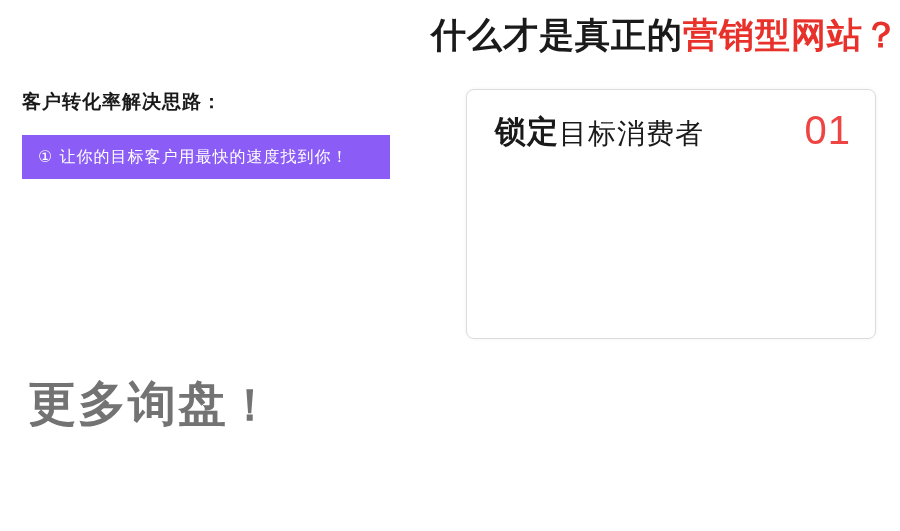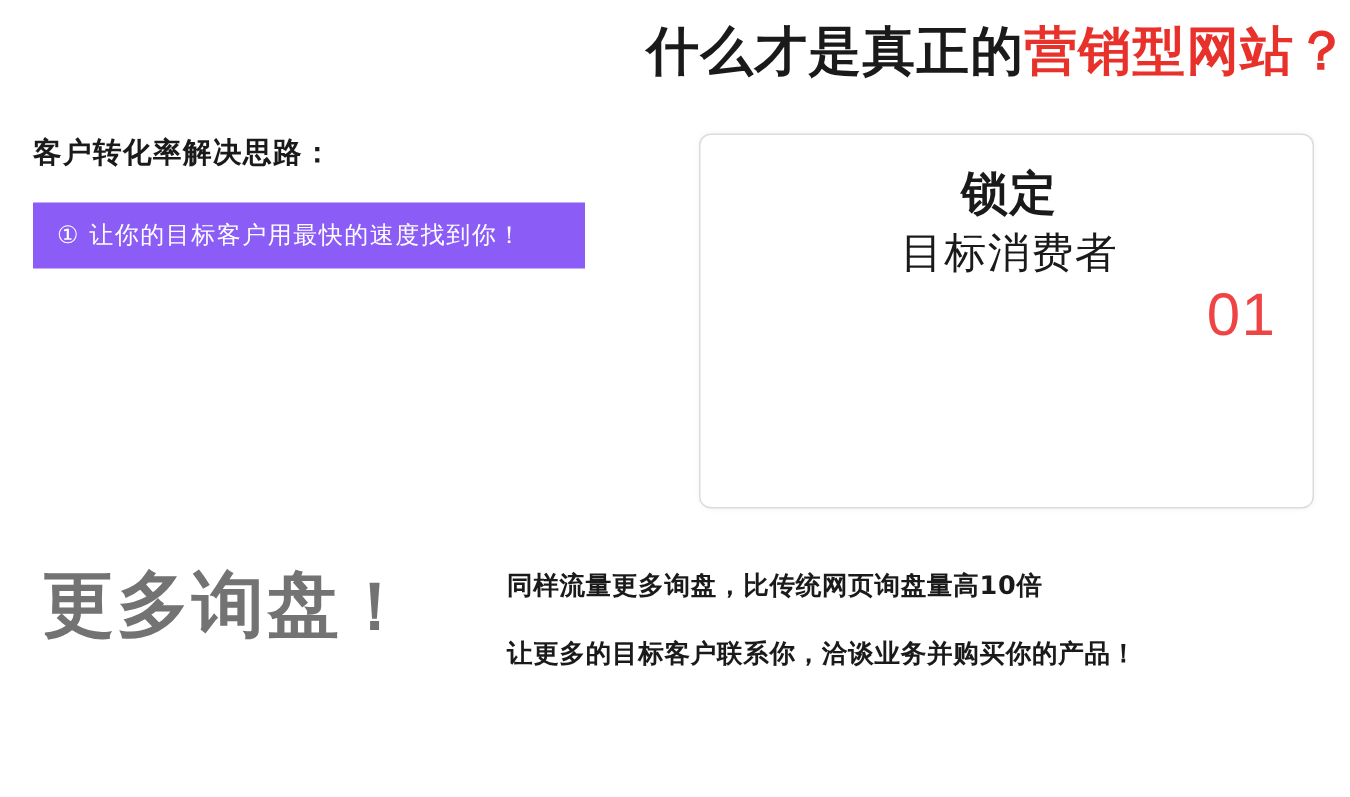--- a/index.html
+++ b/index.html
@@ -75,23 +75,22 @@
     width: 410px;
     height: 250px;
     border: 1px solid #dcdcdc;
     border-radius: 8px;
     box-sizing: border-box;
     background: #ffffff;
     box-shadow: 0 0 4px rgba(0,0,0,0.05);
   }
   .card-head {
     display: flex;
-    align-items: center;
+    align-items: flex-end;
     padding: 18px 24px 0 28px;
-    flex-direction: column;
   }
   .card-title-strong {
     font-size: 31px;
     font-weight: bold;
     color: #1a1a1a;
     letter-spacing: 1px;
   }
   .card-title-normal {
     font-size: 28px;
     color: #1a1a1a;
@@ -167,17 +166,13 @@
       <span class="card-number">01</span>
     </div>
   </div>
 
 </div>
 
 <div class="bottom">
   <div class="big-blue">
     <span>更多询盘</span><span class="excl">！</span>
   </div>
-  <div class="bottom-lines">
-    <div class="bottom-line">同样流量更多询盘，比传统网页询盘量高10倍</div>
-    <div class="bottom-line">让更多的目标客户联系你，洽谈业务并购买你的产品！</div>
-  </div>
 </div>
 
 </body></html>

